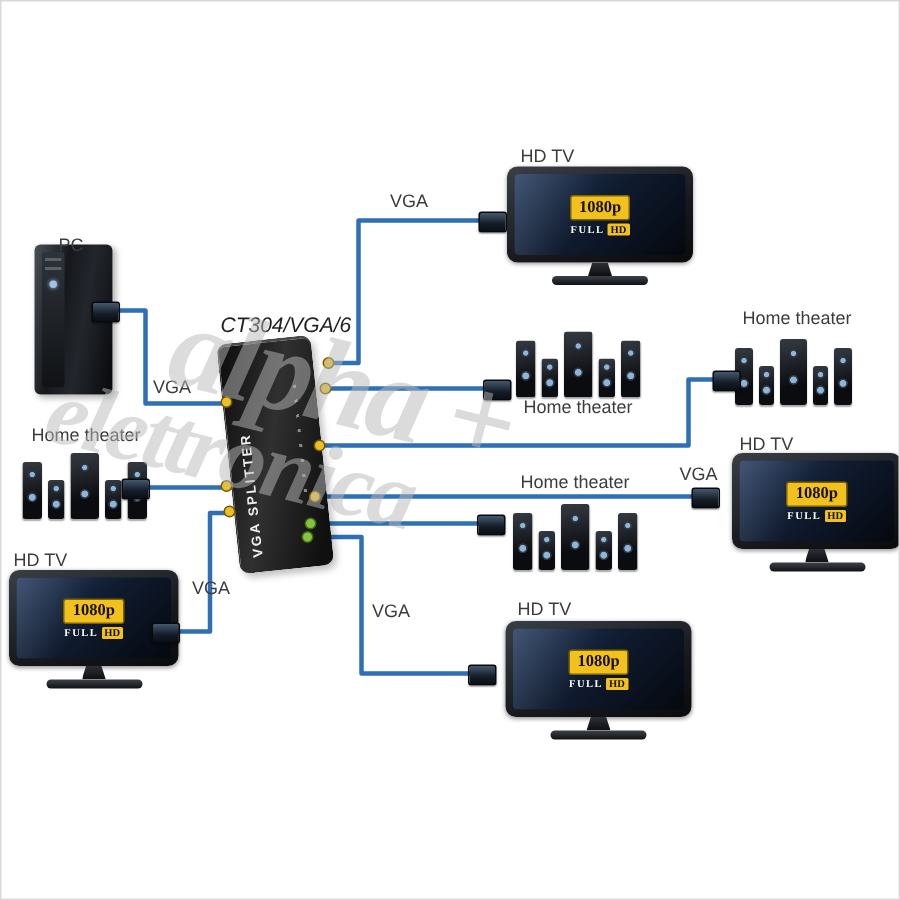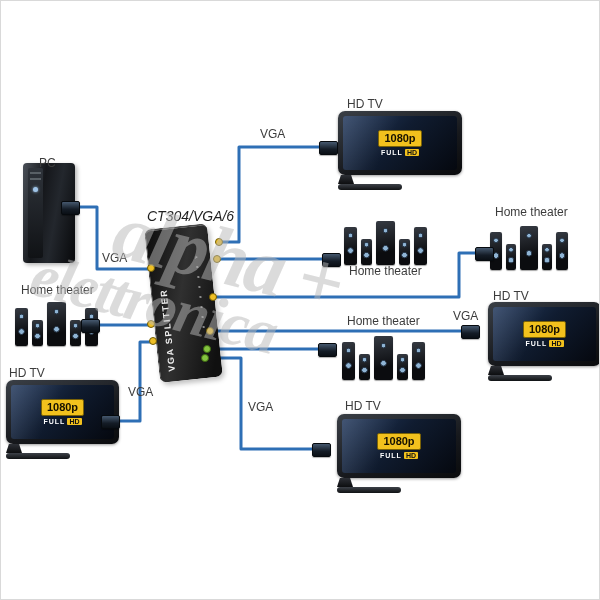--- a/index.html
+++ b/index.html
@@ -34,21 +34,21 @@
   
   .pc{position:absolute; left:22px; top:162px; width:52px; height:100px; z-index:5;
       background:linear-gradient(100deg,#4a5058 0%,#15171b 35%,#23272d 60%,#07080a 100%);
       border-radius:4px; box-shadow:2px 2px 4px rgba(0,0,0,.3);}
   .pc-front{position:absolute; left:5px; top:5px; bottom:5px; width:15px;
       background:linear-gradient(#2e333a,#101215); border-radius:2px;}
   .pc-slot{margin:4px 2px 0; height:2px; background:#596066;}
   .pc-button{width:5px; height:5px; border-radius:50%; background:#9fc4e8; margin:7px auto 0;
       box-shadow:0 0 3px #9fc4e8;}
   
-  .tv{position:absolute; display:flex; flex-direction:column; align-items:flex-start; z-index:5;}
+  .tv{position:absolute; display:flex; flex-direction:column; align-items:center; z-index:5;font-family:Liberation Serif, serif;}
   .tv-bezel{width:100%; height:64px; box-sizing:border-box; padding:5px; border-radius:7px;
       background:linear-gradient(160deg,#3a3f46,#17191d 60%,#0a0b0d);
       box-shadow:0 1px 3px rgba(0,0,0,.4);}
   .tv-screen{width:100%; height:100%; border-radius:3px; position:relative; overflow:hidden;
       background:linear-gradient(135deg,#243a5e 0%,#101c30 45%,#05080f 100%);
       display:flex; flex-direction:column; align-items:center; justify-content:center; gap:2px;}
   .tv-screen::after{content:""; position:absolute; inset:0;
       background:linear-gradient(115deg,rgba(255,255,255,.14) 0%,rgba(255,255,255,0) 42%);}
   .res-badge{background:#f2c11d; color:#151000; font-weight:bold; font-size:11px; line-height:15px;
       padding:0 5px; border:1px solid #7a6206; border-radius:2px; z-index:2;}

